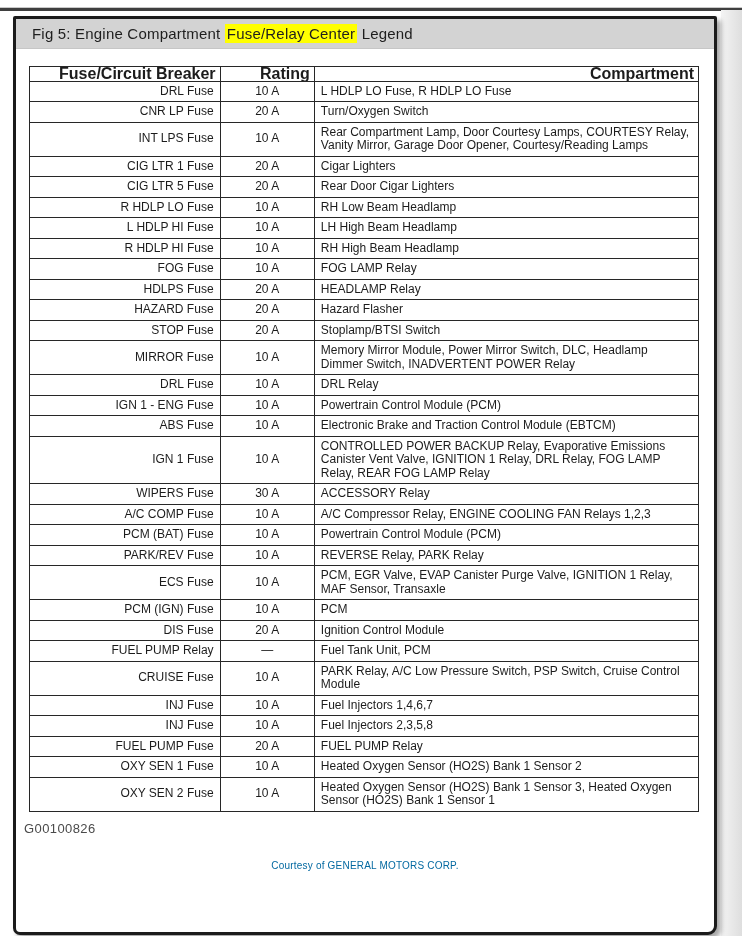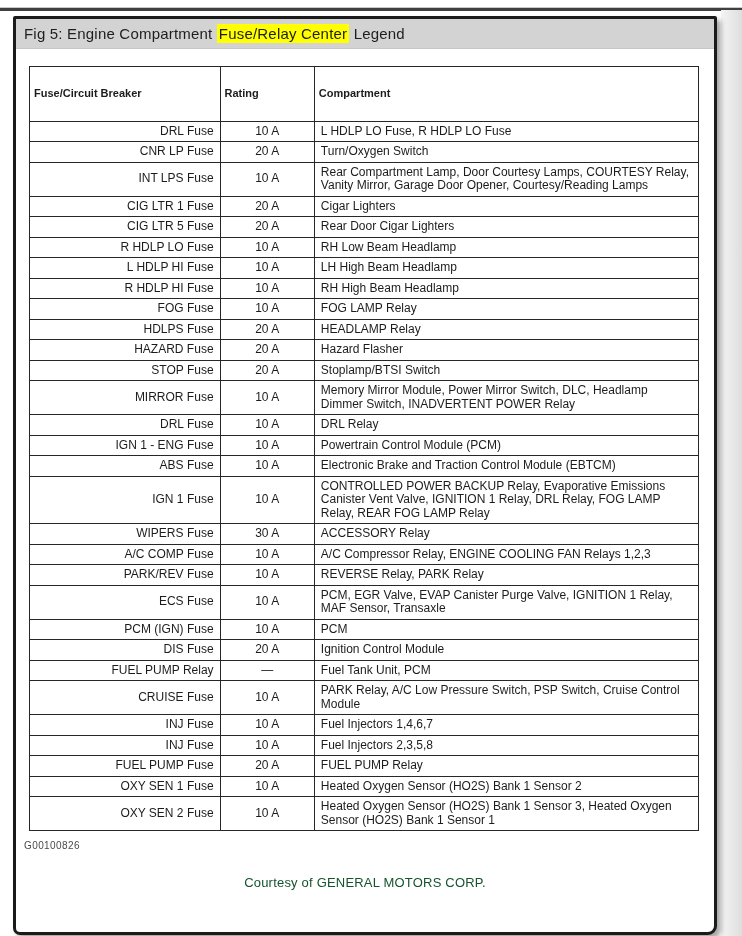--- a/index.html
+++ b/index.html
@@ -18,44 +18,44 @@
     background:linear-gradient(to right,#f4f4f4,#dedede);
   }
   .figure-frame{
     position:absolute;left:13px;top:16px;width:698px;height:913px;
     border:3px solid #1b1b1b;background:#ffffff;
     border-radius:2px 2px 9px 7px;
     box-shadow:4px 4px 5px rgba(0,0,0,0.35);
   }
   .title-bar{
     height:29px;background:#d3d3d3;display:flex;align-items:center;
-    padding-left:8px;font-size:15px;color:#1e1e1e;letter-spacing:.2px;
+    padding-left:16px;font-size:15px;color:#1e1e1e;letter-spacing:.2px;
     border-bottom:1px solid #c6c6c6;white-space:pre;
   }
   .hl{background:#ffff00;padding:1px 2px;}
   table.fuse-table{
     border-collapse:collapse;table-layout:fixed;
     margin:17px 0 0 13px;width:670px;
     font-size:12px;color:#1c1c1c;
   }
   table.fuse-table th, table.fuse-table td{
     border:1.6px solid #272727;
     padding:3px 6px;line-height:13.5px;
     overflow:hidden;
   }
-  table.fuse-table th{font-size:11px;font-weight:bold;text-align:left;padding:20px 4px;}
+  table.fuse-table th{font-size:16px;font-weight:bold;text-align:right;padding:0 4px;}
   td.c0{width:181px;text-align:right;}
   td.c1{width:85px;text-align:center;}
   td.c2{width:374px;text-align:left;padding-left:8px;}
   th.h0{width:181px;} th.h1{width:85px;} th.h2{width:374px;}
   .figure-id{
-    margin:9px 0 0 8px;font-size:10px;color:#4a4a4a;letter-spacing:.4px;
+    margin:9px 0 0 8px;font-size:13px;color:#4a4a4a;letter-spacing:.4px;
   }
   .courtesy{
-    text-align:center;margin-top:24px;font-size:13px;color:#14532d;letter-spacing:.2px;
+    text-align:center;margin-top:24px;font-size:10px;color:#0369a1;letter-spacing:.2px;
   }
 </style>
 </head>
 <body>
 
 <div class="top-rule"></div>
 <div class="page-right-edge"></div>
 
 <div class="figure-frame">
   <div class="title-bar">
@@ -160,20 +160,25 @@
           <td class="c0">WIPERS Fuse</td>
           <td class="c1">30 A</td>
           <td class="c2">ACCESSORY Relay</td>
         </tr>
         <tr>
           <td class="c0">A/C COMP Fuse</td>
           <td class="c1">10 A</td>
           <td class="c2">A/C Compressor Relay, ENGINE COOLING FAN Relays 1,2,3</td>
         </tr>
         <tr>
+          <td class="c0">PCM (BAT) Fuse</td>
+          <td class="c1">10 A</td>
+          <td class="c2">Powertrain Control Module (PCM)</td>
+        </tr>
+        <tr>
           <td class="c0">PARK/REV Fuse</td>
           <td class="c1">10 A</td>
           <td class="c2">REVERSE Relay, PARK Relay</td>
         </tr>
         <tr>
           <td class="c0">ECS Fuse</td>
           <td class="c1">10 A</td>
           <td class="c2">PCM, EGR Valve, EVAP Canister Purge Valve, IGNITION 1 Relay, MAF Sensor, Transaxle</td>
         </tr>
         <tr>

